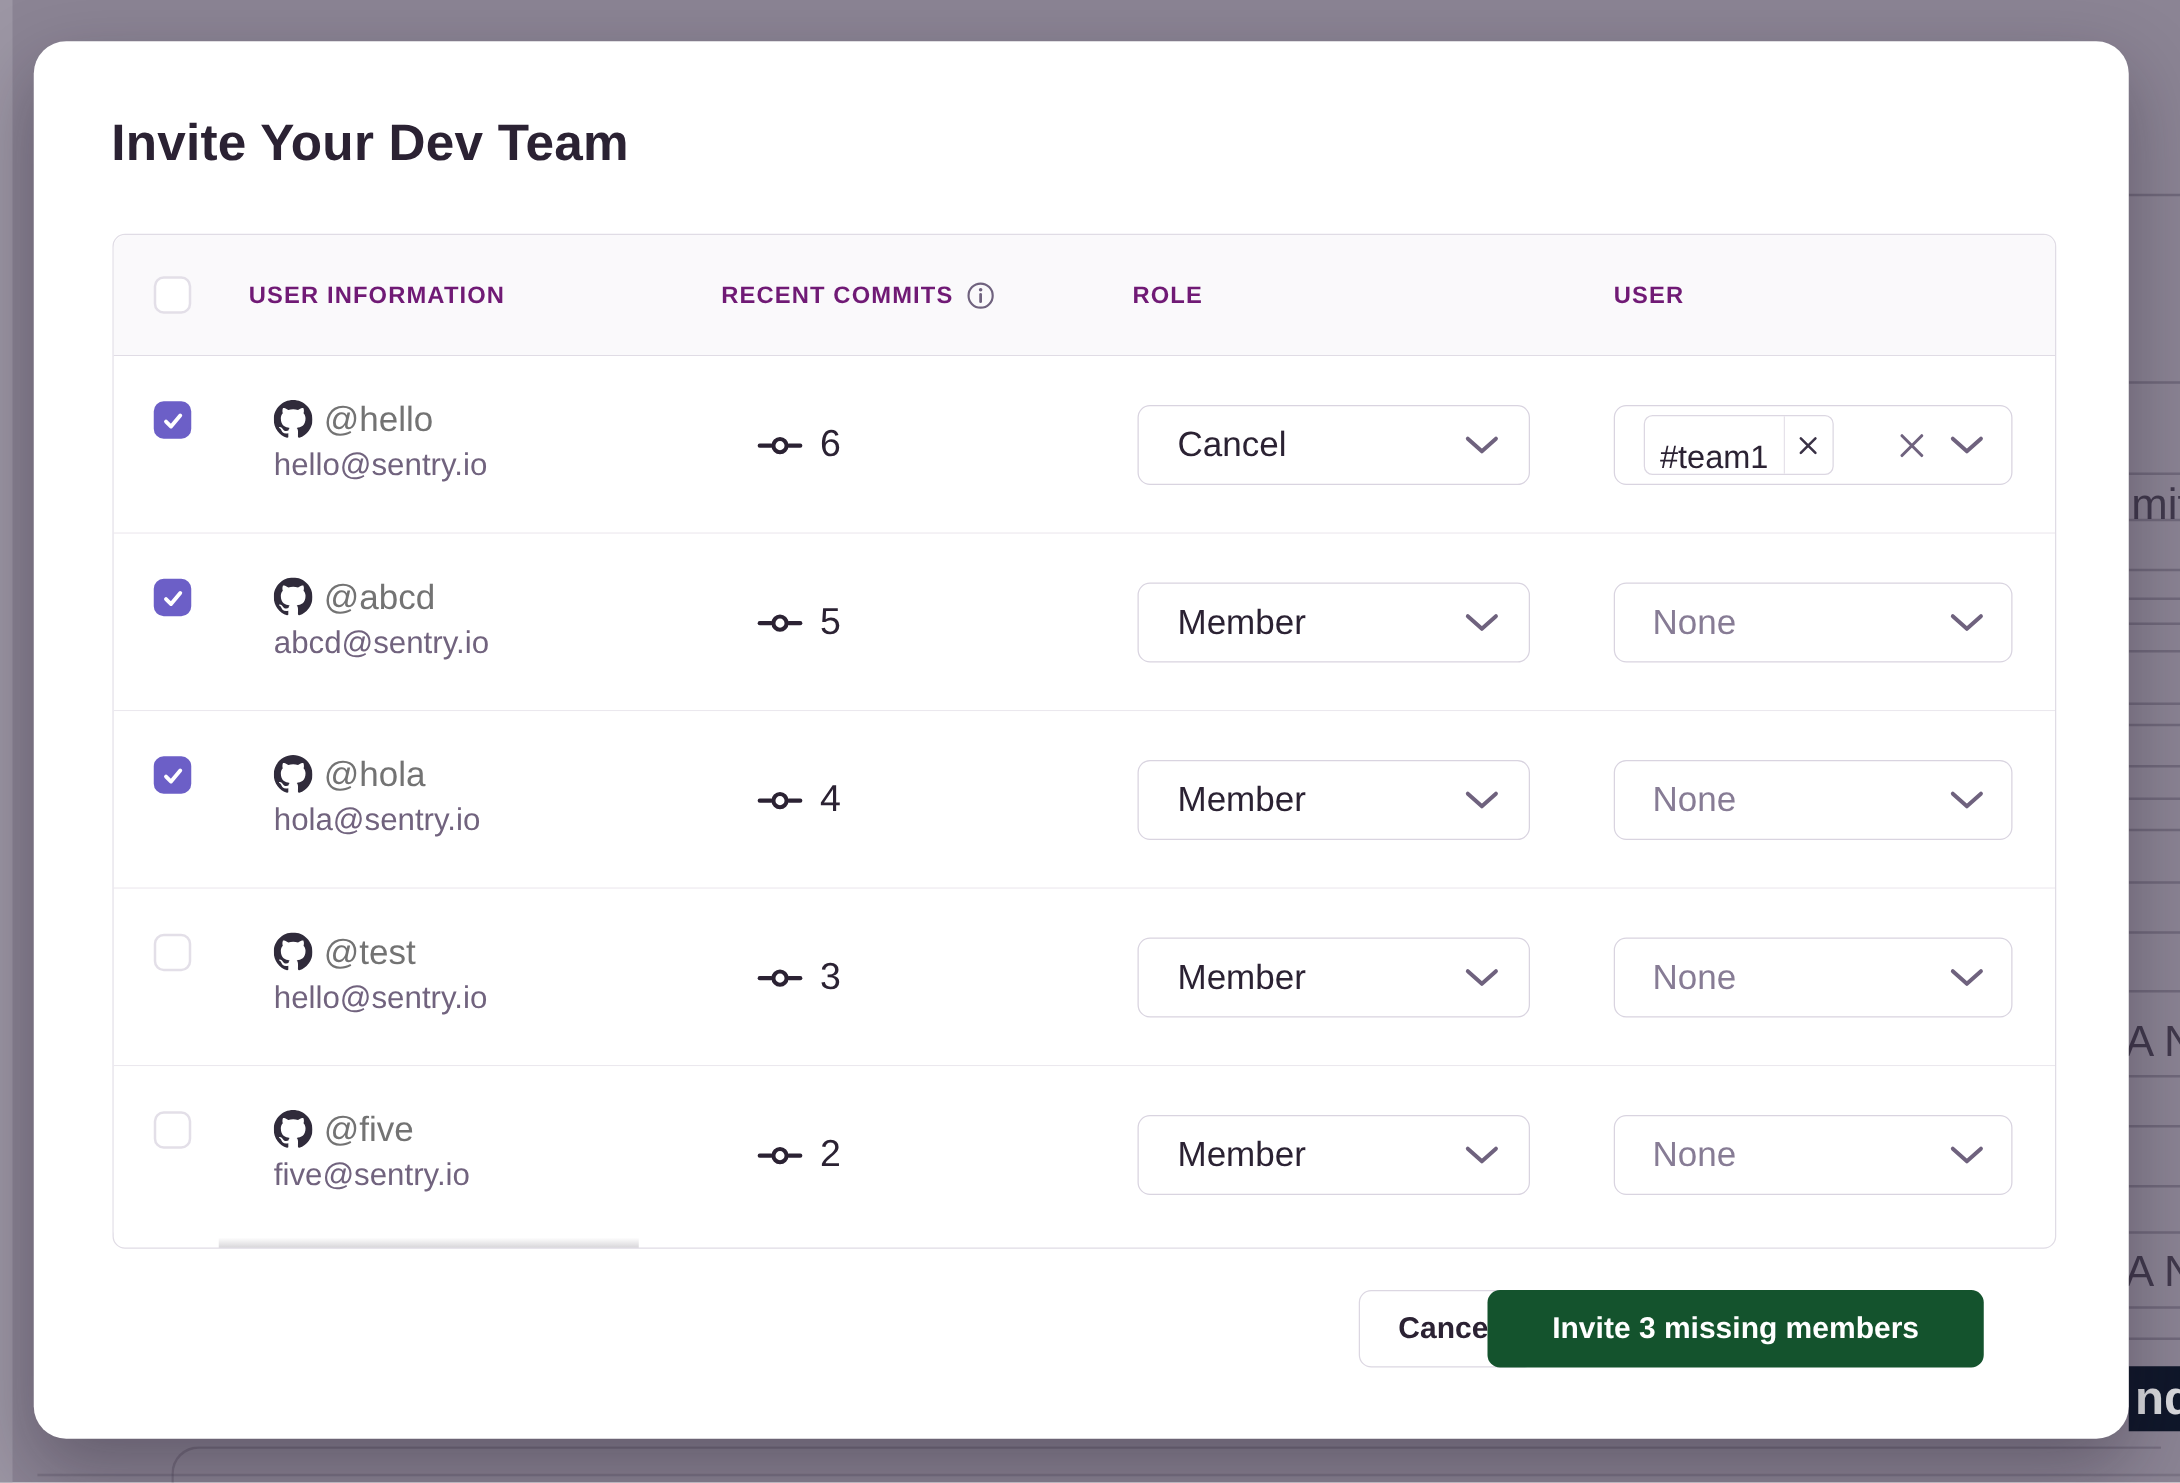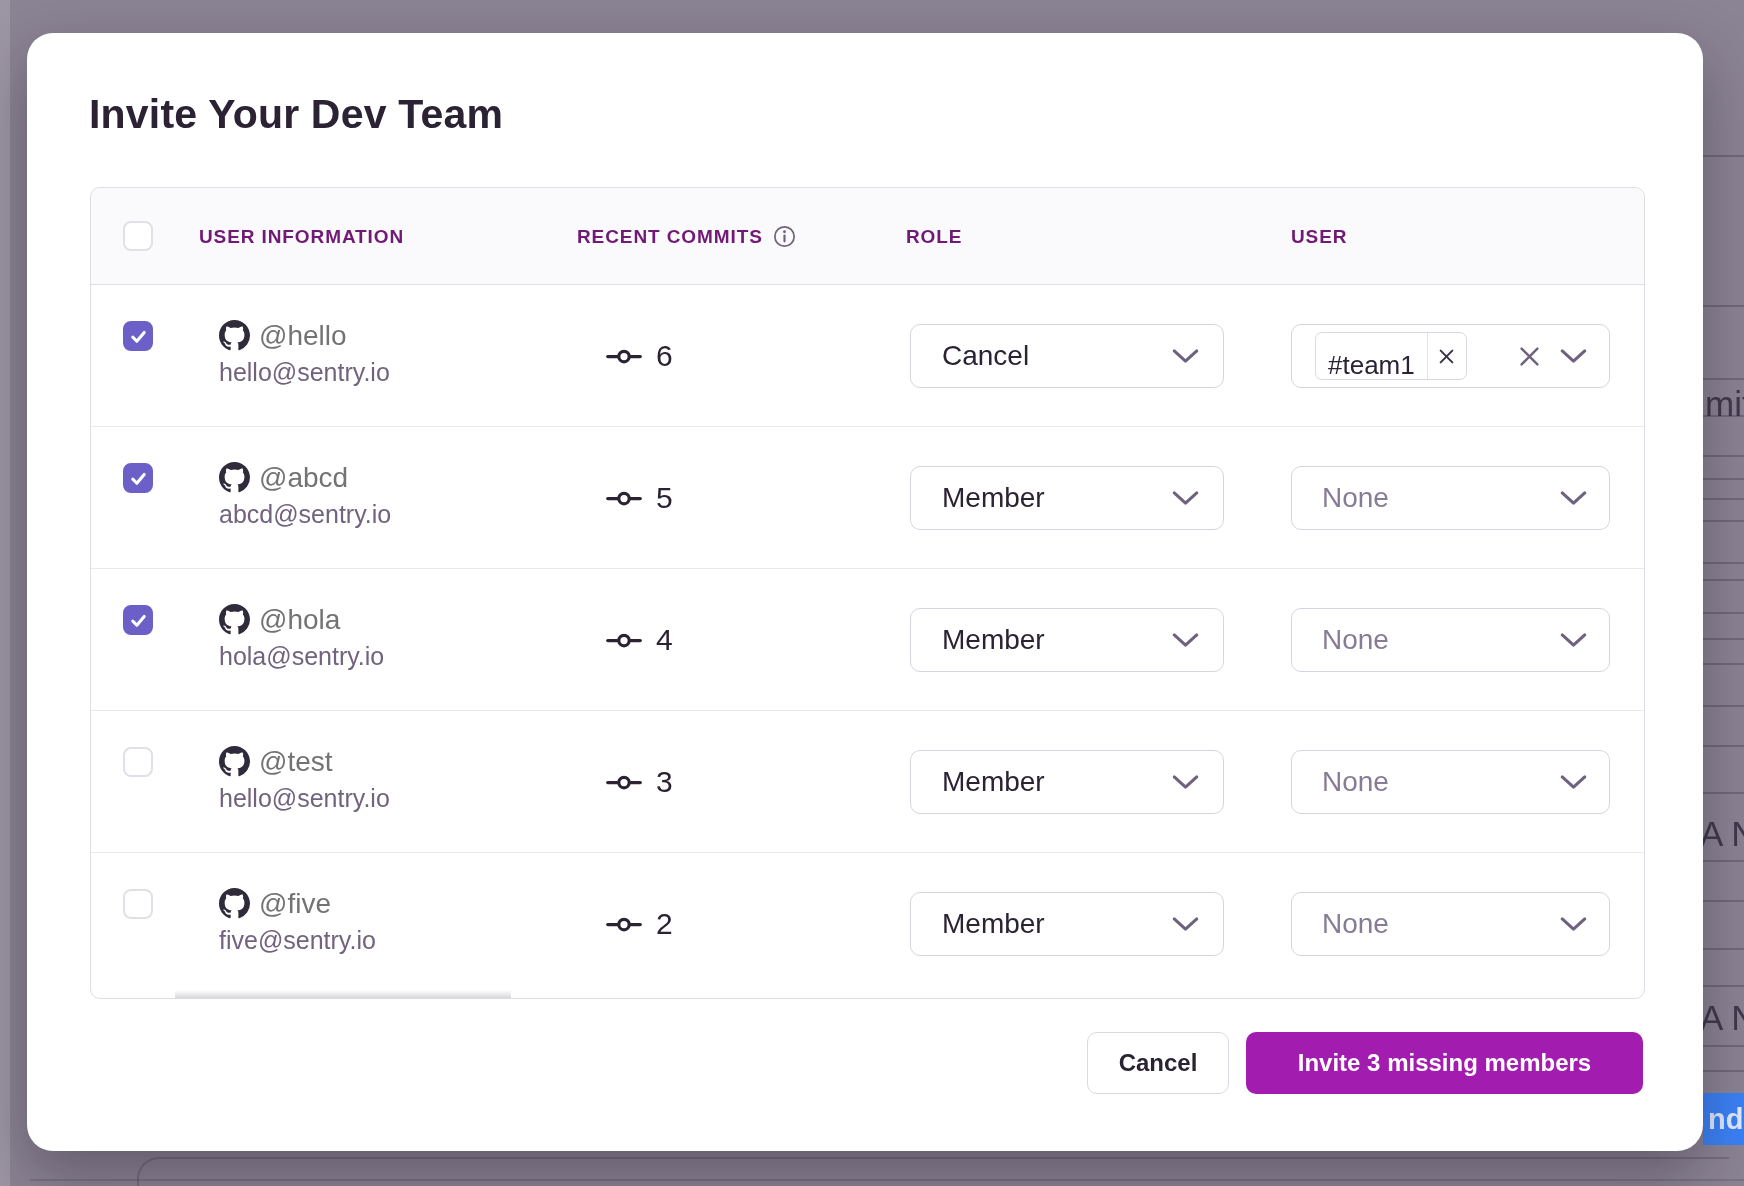--- a/index.html
+++ b/index.html
@@ -10,22 +10,22 @@
     -webkit-font-smoothing:antialiased;
   }
   
   .left-strip{position:absolute;left:0;top:0;width:10px;height:1186px;background:#9c96a4;}
   .bg-line{position:absolute;left:1703px;width:41px;height:2px;background:rgba(72,64,84,.40);}
   .bg-frag{position:absolute;font-size:35px;color:rgba(44,36,56,.78);white-space:nowrap;}
   .bg-outline{position:absolute;left:137px;top:1157px;width:1590px;height:40px;
     border-top:2px solid rgba(70,62,82,.30);border-left:2px solid rgba(70,62,82,.30);
     border-top-left-radius:22px;}
   .bg-bottom-line{position:absolute;left:30px;top:1179px;width:1714px;height:2px;background:rgba(70,62,82,.25);}
-  .bg-btn-frag{position:absolute;left:1703px;top:1093px;width:41px;height:52px;background:#3b82f6;
-    color:rgba(255,255,255,.85);font-weight:700;font-size:29px;display:flex;align-items:center;padding-left:5px;box-sizing:border-box;}
+  .bg-btn-frag{position:absolute;left:1703px;top:1093px;width:41px;height:52px;background:#0f172a;
+    color:rgba(255,255,255,.85);font-weight:700;font-size:38px;display:flex;align-items:center;padding-left:5px;box-sizing:border-box;}
   
   .modal{position:absolute;left:27px;top:33px;width:1676px;height:1118px;background:#ffffff;
     border-radius:26px;box-shadow:0 24px 60px rgba(25,18,34,.35);}
   .title{position:absolute;left:62px;top:58px;font-size:41px;font-weight:700;color:#2b2233;letter-spacing:.2px;}
   
   .table{position:absolute;left:63px;top:154px;width:1553px;height:810px;background:#fff;
     border:1px solid #e0dce5;border-radius:10px;box-sizing:content-box;}
   .thead{position:absolute;left:0;top:0;width:100%;height:97px;background:#faf9fb;
     border-bottom:1px solid #e0dce5;border-radius:10px 10px 0 0;box-sizing:border-box;}
   .th{position:absolute;top:0;height:97px;display:flex;align-items:center;
@@ -69,21 +69,21 @@
     border-left:1px solid #e6e2ea;color:#3a3246;cursor:pointer;}
   .chip-x svg{width:17px;height:17px;display:block;}
   .team-clear{width:23px;height:23px;color:#6f627e;margin-right:19px;flex-shrink:0;display:block;cursor:pointer;}
   .scroll-shadow{position:absolute;left:84px;bottom:0;width:336px;height:8px;
     background:linear-gradient(to top,rgba(43,34,51,.18),rgba(43,34,51,0));pointer-events:none;}
   
   .footer-btn{position:absolute;top:999px;height:62px;border-radius:10px;font-family:"Liberation Sans",sans-serif;
     font-size:24px;display:flex;align-items:center;justify-content:center;box-sizing:border-box;
     white-space:nowrap;cursor:pointer;}
   .cancel-btn{left:1060px;width:142px;background:#fff;border:1px solid #dcd7e2;color:#2b2233;font-weight:700;}
-  .invite-btn{left:1219px;width:397px;background:#a21caf;border:none;color:#fff;font-weight:700;}
+  .invite-btn{left:1163px;width:397px;background:#14532d;border:none;color:#fff;font-weight:700;}
 </style>
 </head>
 <body>
 
 <div class="left-strip"></div>
 <div id="bg-lines">
     <div class="bg-line" style="top: 155px;"></div>
     <div class="bg-line" style="top: 305px;"></div>
     <div class="bg-line" style="top: 378px;"></div>
     <div class="bg-line" style="top: 415px;"></div>

